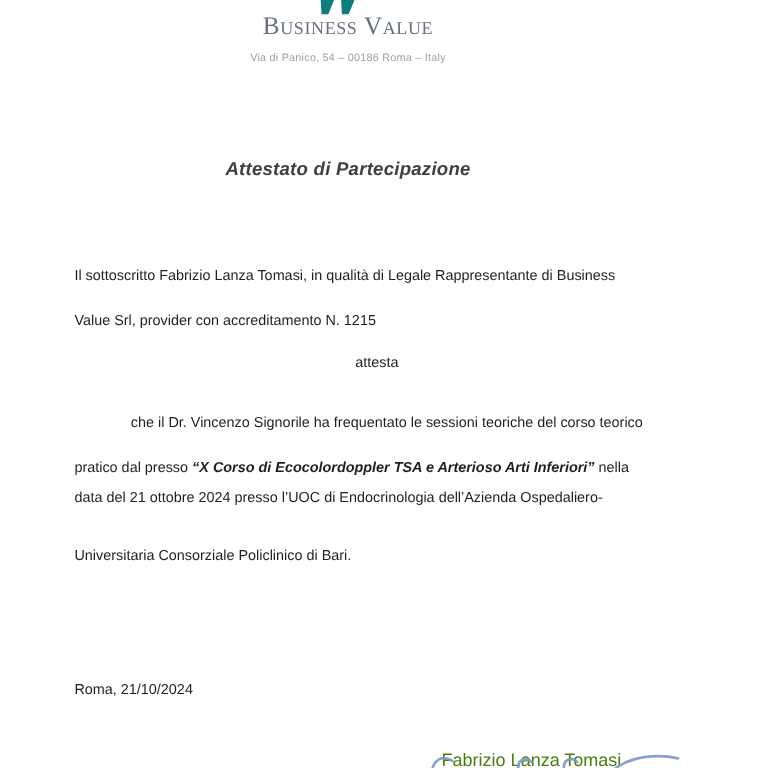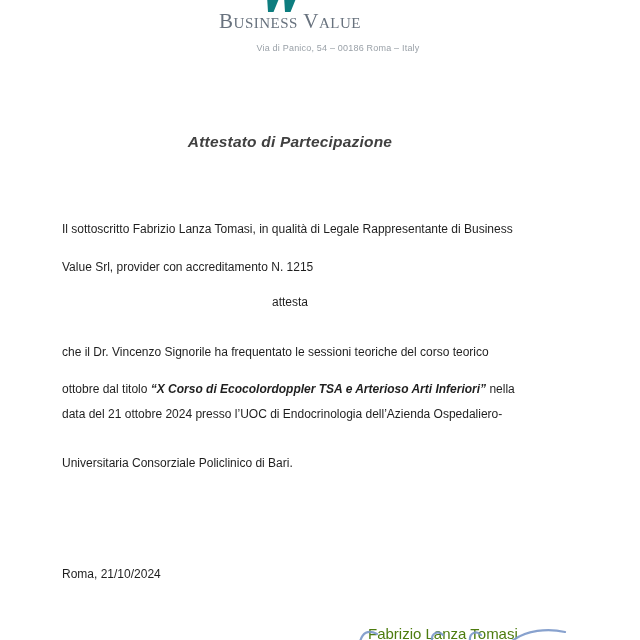--- a/index.html
+++ b/index.html
@@ -39,21 +39,20 @@
   }
   .address {
     position: absolute;
     top: 43px;
     left: 0;
     width: 100%;
     text-align: center;
     font-size: 9px;
     letter-spacing: 0.2px;
     color: #9aa1a8;
-    padding-left: 48px;
   }
   
   .doc-title {
     position: absolute;
     top: 133px;
     left: 0;
     width: 100%;
     text-align: center;
     font-size: 15.5px;
     font-weight: bold;
@@ -66,29 +65,30 @@
     position: absolute;
     left: 62px;
     font-size: 12px;
     white-space: nowrap;
     color: #1f1f1f;
   }
   .centered {
     left: 0;
     width: 100%;
     text-align: center;
+    padding-left: 24px;
   }
   .bold-italic {
     font-weight: bold;
     font-style: italic;
   }
   .l-p1-1 { top: 222px; }
   .l-p1-2 { top: 260px; }
   .l-attesta { top: 295px; }
-  .l-p2-1 { top: 345px; }
+  .l-p2-1 { top: 345px; margin-left: 47px; }
   .l-p2-2 { top: 382px; }
   .l-p2-3 { top: 407px; }
   .l-p2-4 { top: 456px; }
   .l-date { top: 567px; }
   .signer-name {
     position: absolute;
     top: 625px;
     left: 368px;
     font-size: 15px;
     white-space: nowrap;
@@ -117,21 +117,21 @@
   </div>
 
   <div class="doc-title">Attestato di Partecipazione</div>
 
   <div class="line l-p1-1">Il sottoscritto Fabrizio Lanza Tomasi, in qualità di Legale Rappresentante di Business</div>
   <div class="line l-p1-2">Value Srl, provider con accreditamento N. 1215</div>
 
   <div class="line centered l-attesta">attesta</div>
 
   <div class="line l-p2-1">che il Dr. Vincenzo Signorile ha frequentato le sessioni teoriche del corso teorico</div>
-  <div class="line l-p2-2"><span>ottobre dal titolo </span><span class="bold-italic">“X Corso di Ecocolordoppler TSA e Arterioso Arti Inferiori”</span><span> nella</span></div>
+  <div class="line l-p2-2"><span>pratico dal presso </span><span class="bold-italic">“X Corso di Ecocolordoppler TSA e Arterioso Arti Inferiori”</span><span> nella</span></div>
   <div class="line l-p2-3">data del 21 ottobre 2024 presso l’UOC di Endocrinologia dell’Azienda Ospedaliero-</div>
   <div class="line l-p2-4">Universitaria Consorziale Policlinico di Bari.</div>
 
   <div class="line l-date">Roma, 21/10/2024</div>
 
   <div class="signer-name">Fabrizio Lanza Tomasi</div>
   <svg class="signature-svg" viewBox="0 0 220 20" aria-hidden="true">
     <g fill="none" stroke="#7b98c9" stroke-width="2.2" stroke-linecap="round" opacity="0.9">
       <path d="M8 16 C10 7 16 3 25 8"></path>
       <path d="M80 15 C79 7 86 4 91 9"></path>

